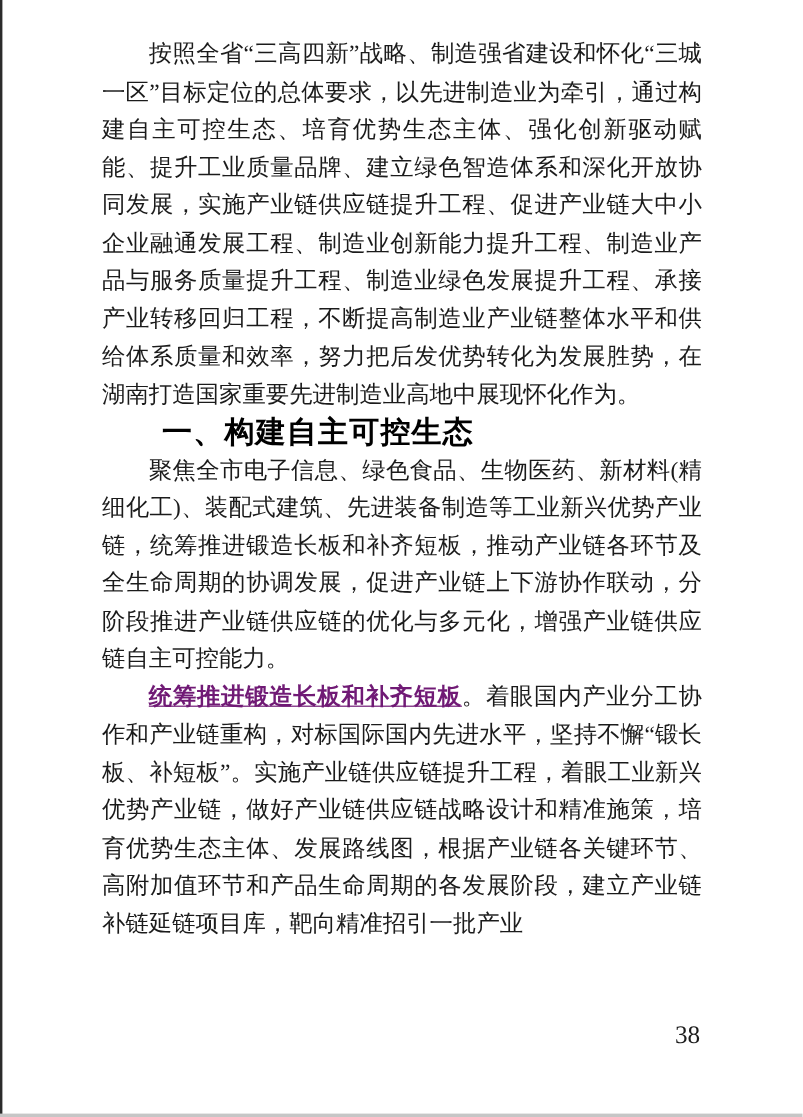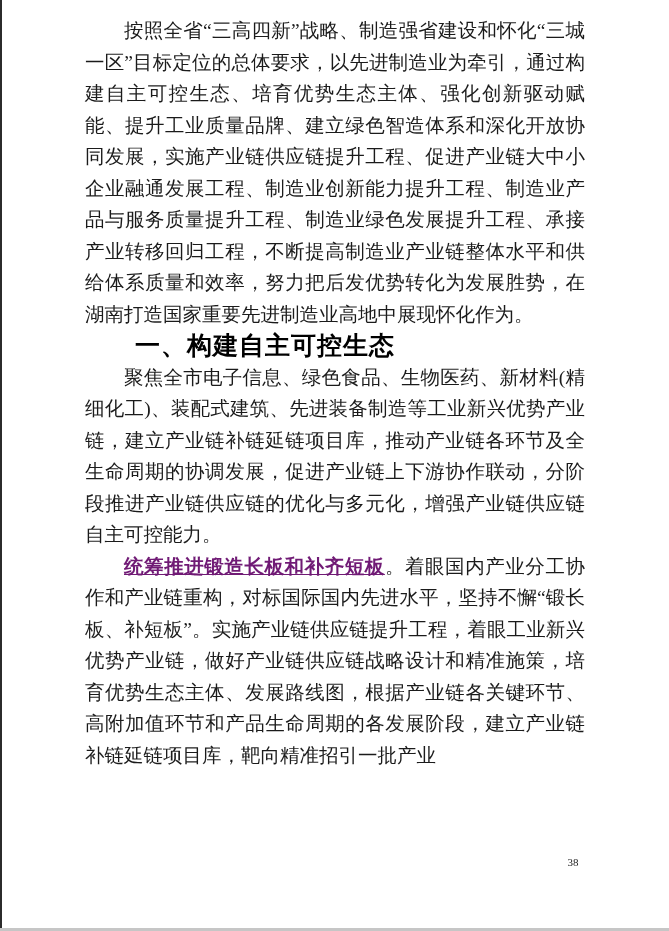--- a/index.html
+++ b/index.html
@@ -53,21 +53,21 @@
     font-family: "Liberation Serif", "DejaVu Serif", serif;
     font-size: 19.5px;
     line-height: 31.5px;
     text-align: justify;
     text-align-last: left;
     text-justify: inter-character;
     text-indent: 2em;
     color: #1b1b1b;
   }
   .first-para {
-    margin-top: 15px;
+    margin-top: 30px;
   }
   .section-heading {
     margin: 0;
     font-family: "Liberation Serif", "DejaVu Serif", serif;
     font-weight: bold;
     font-size: 25px;
     line-height: 31.5px;
     text-indent: 2em;
     color: #000000;
     letter-spacing: 1px;
@@ -77,38 +77,38 @@
     color: #701a75;
     text-decoration: underline;
   }
   .page-number {
     position: absolute;
     left: 558px;
     top: 852px;
     width: 30px;
     text-align: center;
     font-family: "Liberation Serif", "DejaVu Serif", serif;
-    font-size: 11px;
+    font-size: 21px;
     line-height: 20px;
     color: #1b1b1b;
   }
 </style>
 </head>
 <body>
 
 <div class="page">
   <div class="left-edge"></div>
 
   <div class="content">
 
     <p class="body-para first-para">按照全省“三高四新”战略、制造强省建设和怀化“三城一区”目标定位的总体要求，以先进制造业为牵引，通过构建自主可控生态、培育优势生态主体、强化创新驱动赋能、提升工业质量品牌、建立绿色智造体系和深化开放协同发展，实施产业链供应链提升工程、促进产业链大中小企业融通发展工程、制造业创新能力提升工程、制造业产品与服务质量提升工程、制造业绿色发展提升工程、承接产业转移回归工程，不断提高制造业产业链整体水平和供给体系质量和效率，努力把后发优势转化为发展胜势，在湖南打造国家重要先进制造业高地中展现怀化作为。</p>
 
     <h2 class="section-heading">一、构建自主可控生态</h2>
 
-    <p class="body-para">聚焦全市电子信息、绿色食品、生物医药、新材料(精细化工)、装配式建筑、先进装备制造等工业新兴优势产业链，建立产业链补链延链项目库，推动产业链各环节及全生命周期的协调发展，促进产业链上下游协作联动，分阶段推进产业链供应链的优化与多元化，增强产业链供应链自主可控能力。</p>
+    <p class="body-para">聚焦全市电子信息、绿色食品、生物医药、新材料(精细化工)、装配式建筑、先进装备制造等工业新兴优势产业链，统筹推进锻造长板和补齐短板，推动产业链各环节及全生命周期的协调发展，促进产业链上下游协作联动，分阶段推进产业链供应链的优化与多元化，增强产业链供应链自主可控能力。</p>
 
     <p class="body-para"><span class="bold-lead">统筹推进锻造长板和补齐短板</span><span>。着眼国内产业分工协作和产业链重构，对标国际国内先进水平，坚持不懈“锻长板、补短板”。实施产业链供应链提升工程，着眼工业新兴优势产业链，做好产业链供应链战略设计和精准施策，培育优势生态主体、发展路线图，根据产业链各关键环节、高附加值环节和产品生命周期的各发展阶段，建立产业链补链延链项目库，靶向精准招引一批产业</span></p>
   </div>
 
   <div class="page-number">38</div>
 
   <div class="bottom-edge"></div>
 </div>
 
 </body></html>

